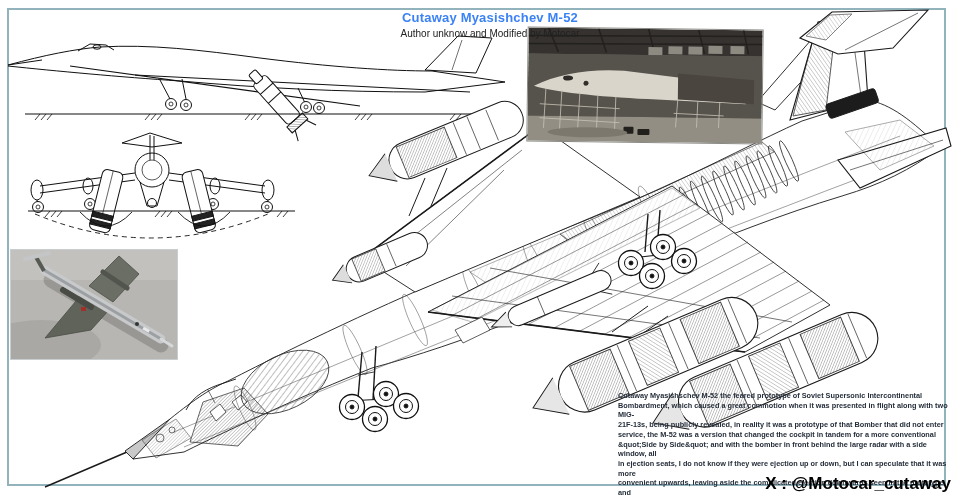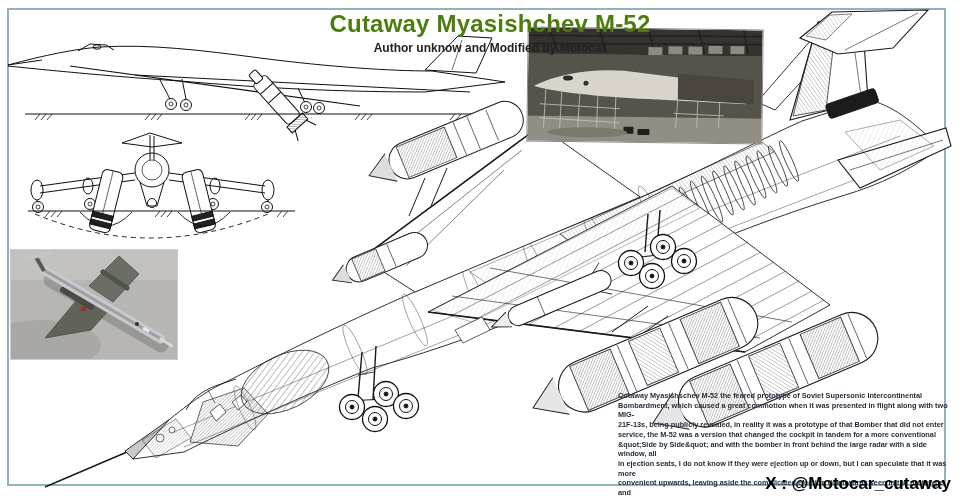--- a/index.html
+++ b/index.html
@@ -1,22 +1,22 @@
 <!DOCTYPE html>
 <html><head>
 <meta charset="utf-8">
 <style>
   html,body{margin:0;padding:0;}
   body{width:957px;height:500px;position:relative;background:#ffffff;
        font-family:"Liberation Sans","DejaVu Sans",sans-serif;overflow:hidden;}
   .frame{position:absolute;left:7px;top:8px;width:939px;height:478px;
          border:2px solid #93b3bc;box-sizing:border-box;pointer-events:none;}
   .titleblock{position:absolute;left:310px;top:10px;width:360px;text-align:center;z-index:6;}
-  .title{font-size:24px;font-weight:bold;color:#4d7c0f;letter-spacing:.2px;}
-  .subtitle{font-size:12px;font-weight:bold;color:#222;margin-top:3px;}
+  .title{font-size:13px;font-weight:bold;color:#3b82f6;letter-spacing:.2px;}
+  .subtitle{font-size:10px;font-weight:normal;color:#222;margin-top:3px;}
   .desc{position:absolute;left:618px;top:391px;width:336px;z-index:7;
         font-size:7.3px;font-weight:bold;line-height:1.33;color:#252e3a;
         white-space:pre-line;text-align:left;}
   .handle{position:absolute;right:6px;bottom:6px;z-index:8;
           font-size:17px;font-weight:bold;color:#000;}
   .photo{position:absolute;overflow:hidden;}
   #hangar{left:527px;top:28px;width:234px;height:113px;transform:rotate(.7deg);
           border:1px solid #8a8a85;z-index:5;}
   #model{left:10px;top:249px;width:166px;height:109px;border:1px solid #c8cdd0;z-index:5;}
   svg{display:block;}

